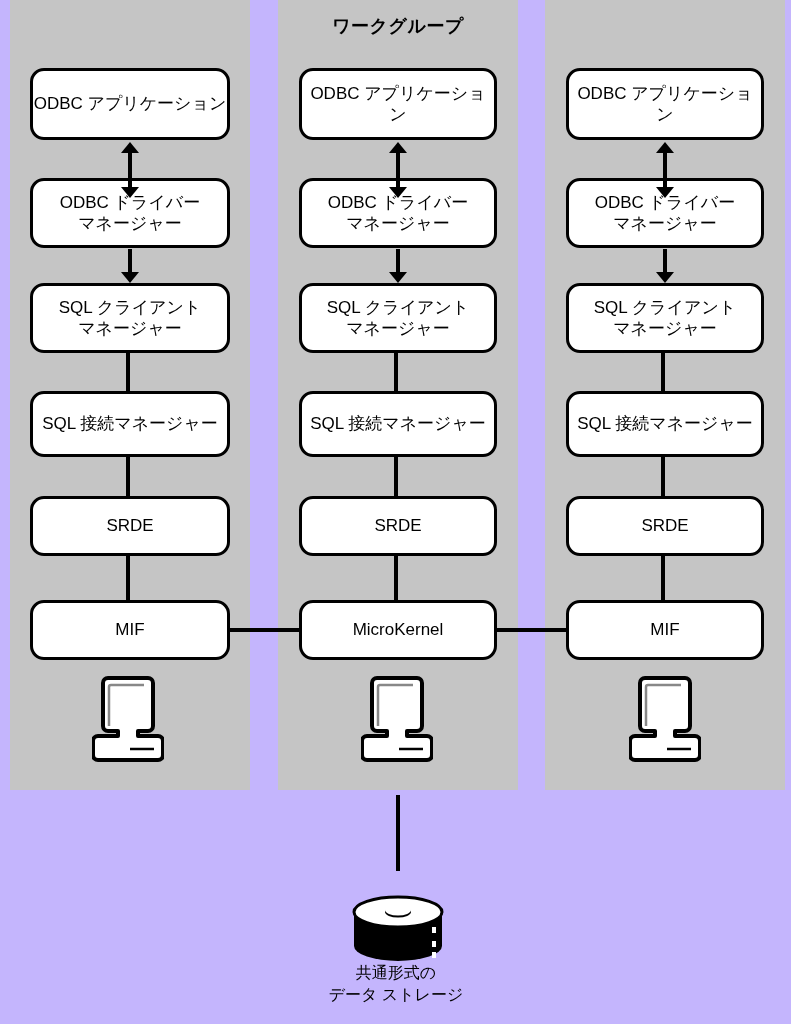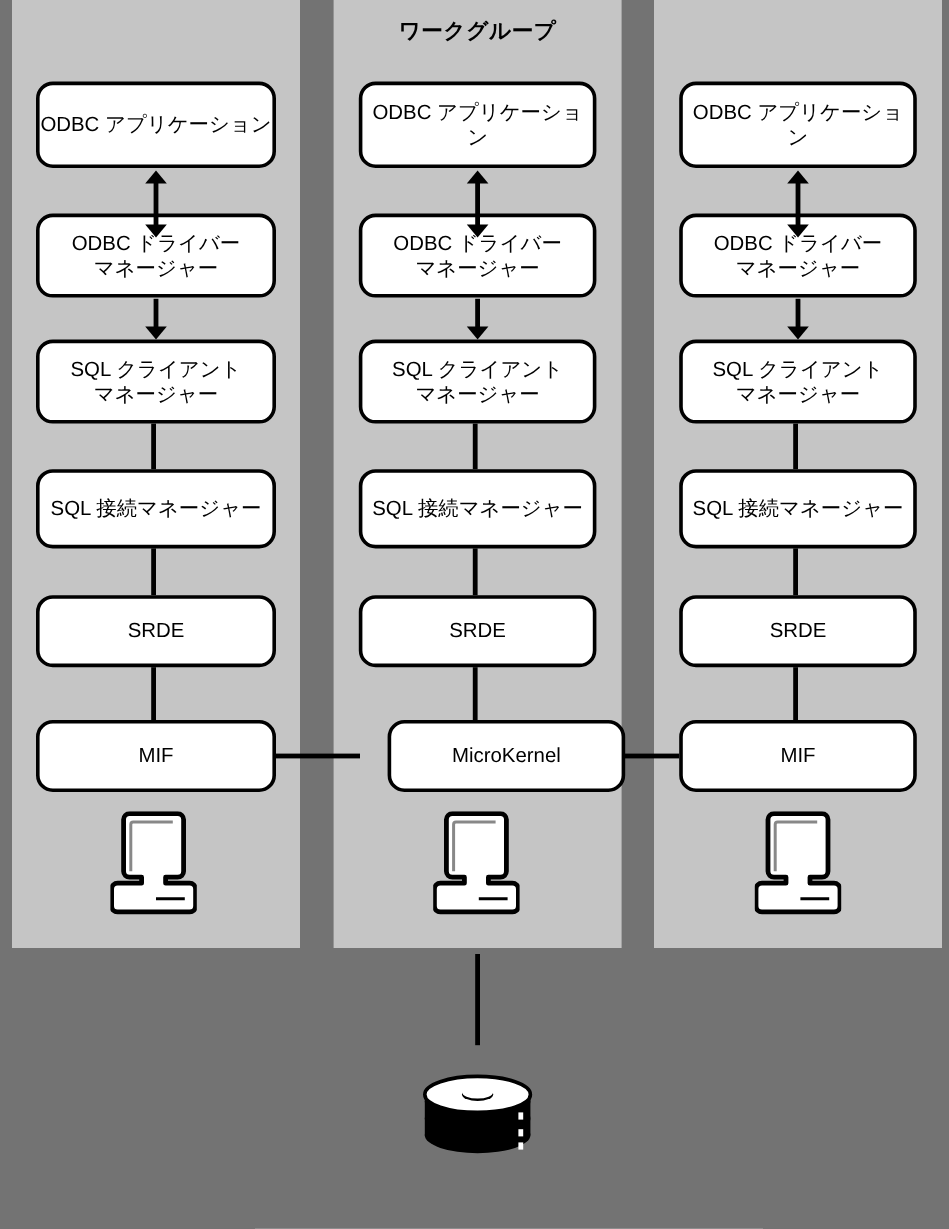--- a/index.html
+++ b/index.html
@@ -12,21 +12,21 @@
     width: 791px;
     height: 1024px;
     position: relative;
     overflow: hidden;
   }
   #stage {
     position: absolute;
     left: 0; top: 0;
     width: 791px;
     height: 1024px;
-    background: #737373;
+    background: #c4b5fd;
   }
 
   
   .panel {
     position: absolute;
     background: #c5c5c5;
     top: 0;
     height: 790px;
   }
   #panel-left   { left: 10px;  width: 240px; }
@@ -219,21 +219,21 @@
   </div>
 
   <div class="vline" style="left:394px; top:457px; height:39px;"></div>
 
   <div class="node" style="left:299px; top:496px; width:198px; height:60px;">
     <span>SRDE</span>
   </div>
 
   <div class="vline" style="left:394px; top:556px; height:44px;"></div>
 
-  <div class="node" style="left:299px; top:600px; width:198px; height:60px;margin-left:24px;">
+  <div class="node" style="left:299px; top:600px; width:198px; height:60px;">
     <span>MicroKernel</span>
   </div>
 
   <div class="hline" style="left:230px; top:628px; width:70px;"></div>
   <div class="hline" style="left:496px; top:628px; width:70px;"></div>
 
   <div class="pc-icon" style="left:361px; top:676px;">
     <svg viewBox="0 0 72 86" width="72" height="86">
       <path d="M16 2 H56 A5 5 0 0 1 61 7 V50 A5 5 0 0 1 56 55 H46 V60 H66 A5 5 0 0 1 71 65 V79 A5 5 0 0 1 66 84 H6 A5 5 0 0 1 1 79 V65 A5 5 0 0 1 6 60 H26 V55 H16 A5 5 0 0 1 11 50 V7 A5 5 0 0 1 16 2 Z" fill="#ffffff" stroke="#000000" stroke-width="4" stroke-linejoin="round"></path>
       <path d="M17 50 V11 A2 2 0 0 1 19 9 H52" fill="none" stroke="#888888" stroke-width="2.5"></path>
@@ -309,14 +309,18 @@
 
       <ellipse cx="50" cy="26" rx="13" ry="5.5" fill="#000000"></ellipse>
       <ellipse cx="50" cy="24" rx="13" ry="5.5" fill="#ffffff"></ellipse>
 
       <rect x="84" y="41" width="4" height="6" fill="#ffffff"></rect>
       <rect x="84" y="55" width="4" height="6" fill="#ffffff"></rect>
       <rect x="84" y="66" width="4" height="6" fill="#ffffff"></rect>
     </svg>
   </div>
 
+  <div class="db-caption" style="left:266px; top:962px;">
+    <span>共通形式の</span><br>
+    <span>データ ストレージ</span>
+  </div>
 
 </div>
 
 </body></html>

